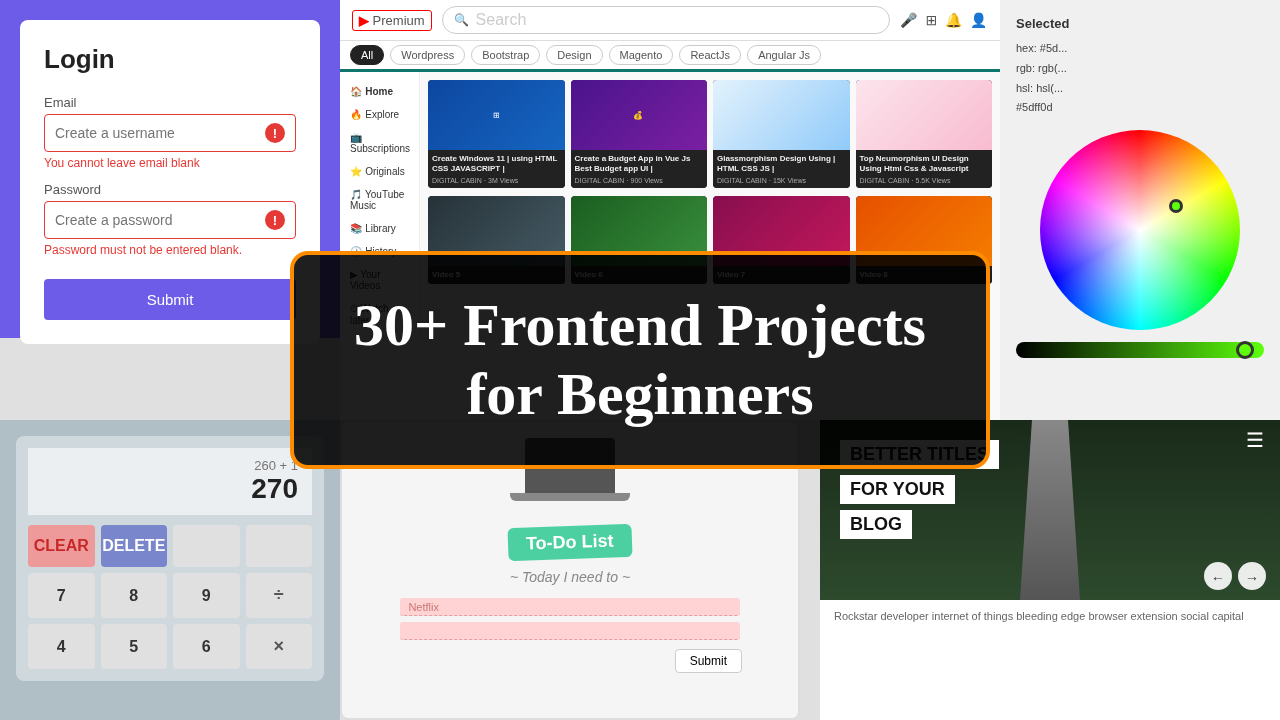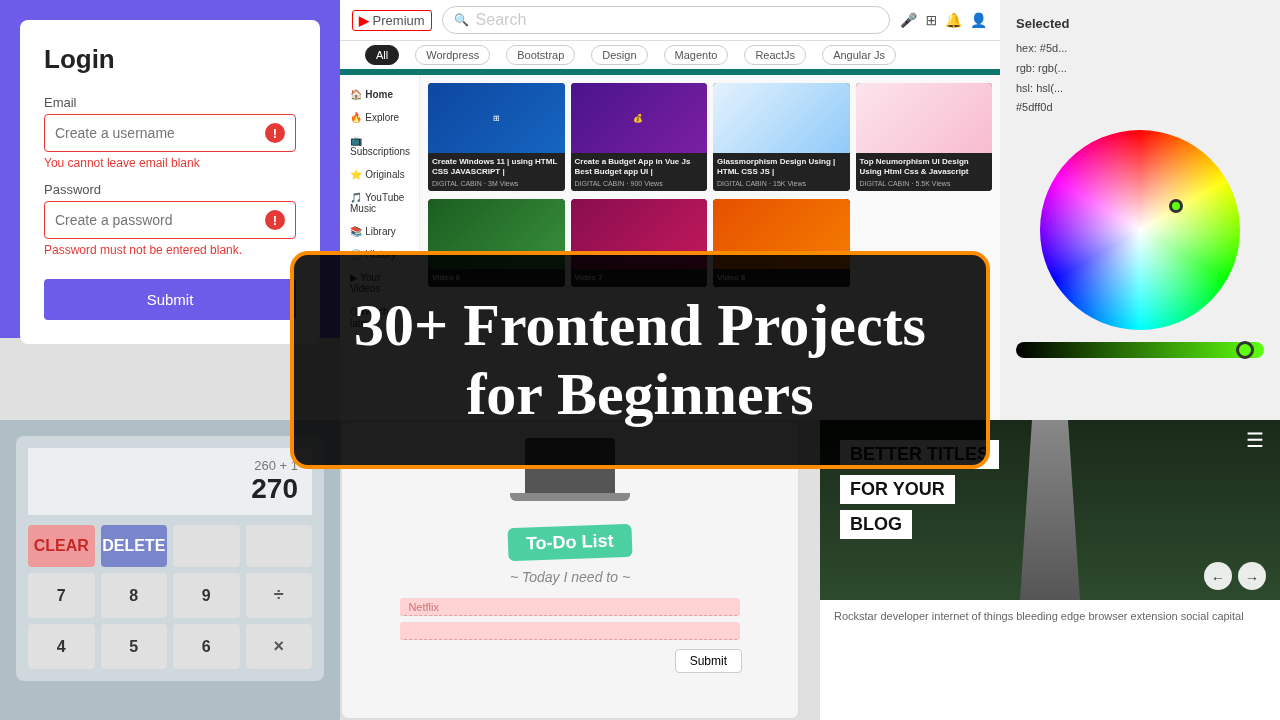--- a/index.html
+++ b/index.html
@@ -125,23 +125,23 @@
       font-size: 12px;
       color: #888;
       display: flex;
       align-items: center;
       gap: 6px;
     }
     .yt-icons { display: flex; gap: 8px; align-items: center; color: #555; font-size: 14px; }
     .yt-tabs {
       display: flex;
       background: white;
-      padding: 4px 25px;
-      gap: 16px;
-      border-bottom: 6px solid #0f766e;
+      padding: 4px 10px;
+      gap: 6px;
+      border-bottom: 3px solid #0f766e;
       flex-wrap: wrap;
     }
     .yt-tab {
       padding: 3px 10px;
       border-radius: 16px;
       font-size: 11px;
       cursor: pointer;
       border: 1px solid #ccc;
       background: white;
       color: #555;
@@ -611,20 +611,26 @@
         <div class="yt-thumb">
           <div class="yt-thumb-img" style="background:linear-gradient(135deg,#fce4ec,#f8bbd0)"></div>
           <div class="yt-thumb-meta">
             <div class="yt-thumb-title">Top Neumorphism UI Design Using Html Css &amp; Javascript</div>
             <div class="yt-thumb-sub">DIGITAL CABIN · 5.5K Views</div>
           </div>
         </div>
       </div>
       <div class="yt-row2">
         <div class="yt-thumb">
+          <div class="yt-thumb2-img"></div>
+          <div class="yt-thumb-meta">
+              <div class="yt-thumb-title">Video 5</div>
+            </div>
+        </div>
+        <div class="yt-thumb">
           <div class="yt-thumb2-img g2"></div>
           <div class="yt-thumb-meta">
               <div class="yt-thumb-title">Video 6</div>
             </div>
         </div>
         <div class="yt-thumb">
           <div class="yt-thumb2-img g3"></div>
           <div class="yt-thumb-meta">
               <div class="yt-thumb-title">Video 7</div>
             </div>

